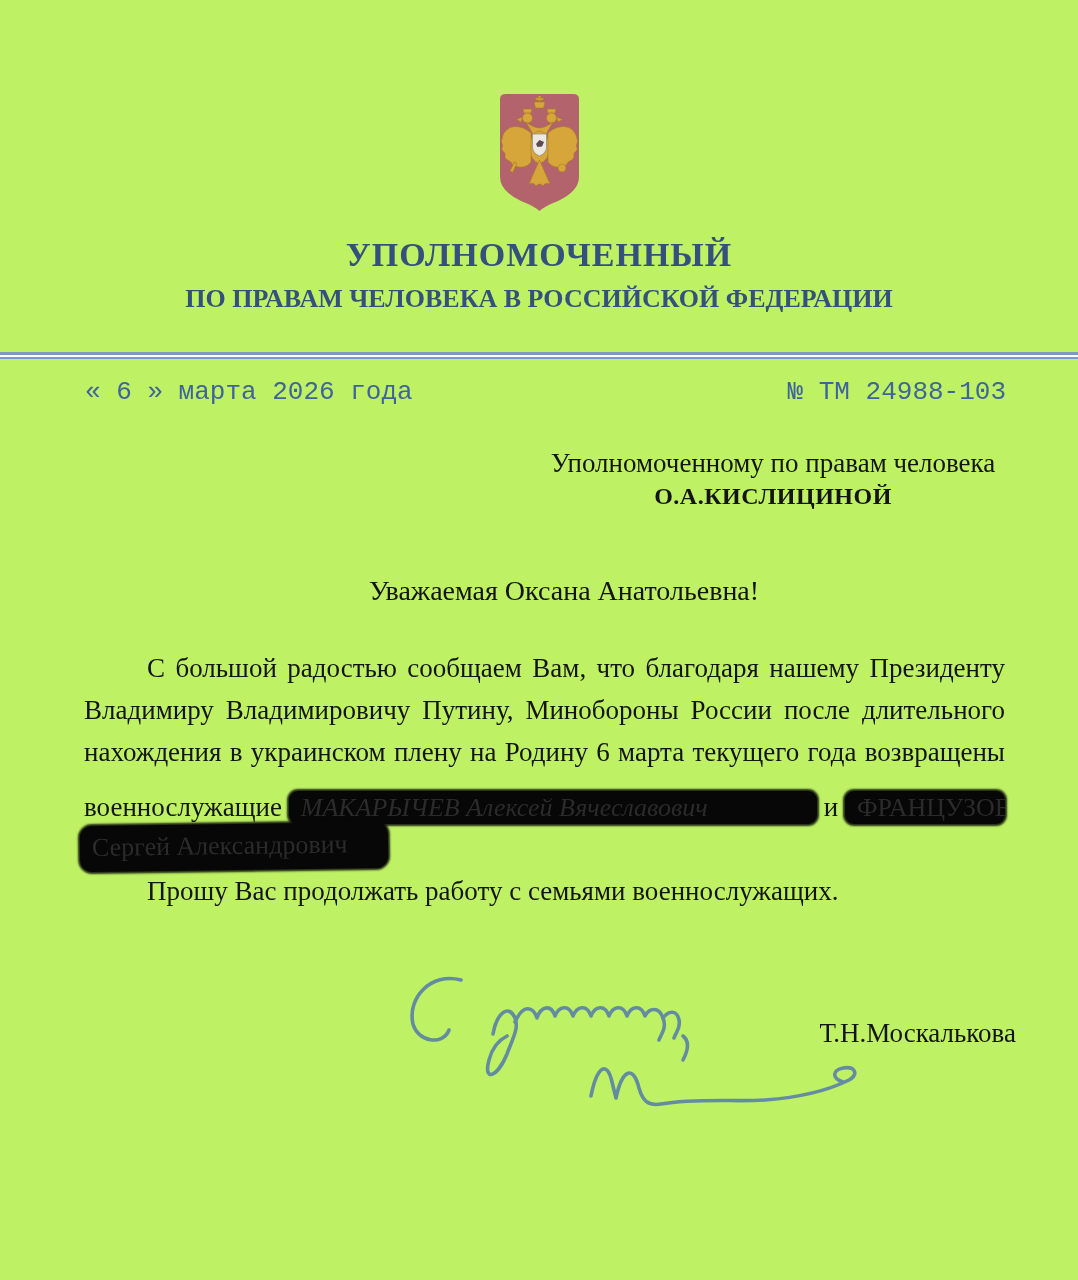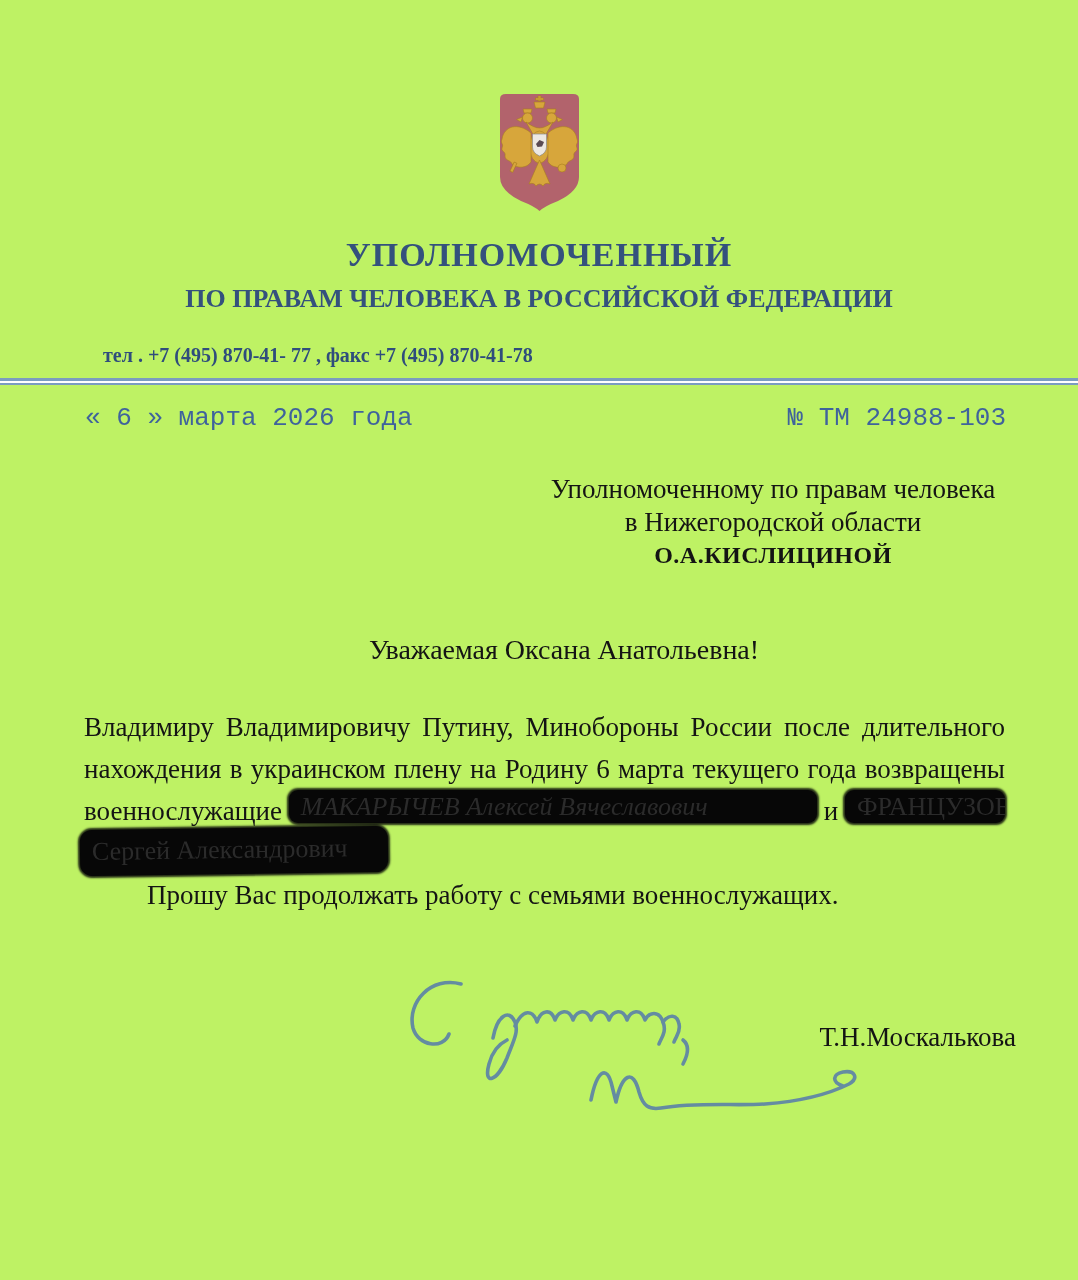--- a/index.html
+++ b/index.html
@@ -54,21 +54,21 @@
     font-size:28px;
     transform:translateX(25px);
   }
   .letter-body{
     margin:40px 73px 0 84px;
     font-size:27px;
   }
   .line{min-height:42px;line-height:42px;}
   .line.just{text-align:justify;text-align-last:justify;}
   .line.indent{padding-left:63px;}
-  .line.flexline{display:flex;justify-content:space-between;align-items:flex-start;}
+  .line.flexline{display:flex;justify-content:space-between;align-items:center;margin-top:13px;}
   .redaction{
     display:inline-block;
     height:33px;
     background:#070707;
     border-radius:9px;
     box-shadow:0 0 2px 2px rgba(8,8,8,.85);
     overflow:hidden;
     vertical-align:middle;
   }
   .red-inner{
@@ -137,40 +137,39 @@
       <path d="M44 52 l3.5 -4 l4.5 2 l-2 4.5 l-4.5 0.5 z" fill="#5a4a52"></path>
     </svg>
   </div>
 
   <div class="org-title">
     <div class="t1">УПОЛНОМОЧЕННЫЙ</div>
     <div class="t2">ПО ПРАВАМ ЧЕЛОВЕКА В РОССИЙСКОЙ ФЕДЕРАЦИИ</div>
   </div>
 
   <div class="contact-row">
-    <span>тел . +7  (495) 870-41- 77 , факс +7 (495) 870-41-78</span>
   </div>
 
   <div class="double-rule"></div>
 
   <div class="meta-row">
     <span>« 6 » марта 2026 года</span>
     <span>№ ТМ 24988-103</span>
   </div>
 
   <div class="recipient">
     <div>Уполномоченному по правам человека</div>
-    <div>в Нижегородской области</div>
     <div class="rname">О.А.КИСЛИЦИНОЙ</div>
   </div>
 
   <div class="salutation">Уважаемая Оксана Анатольевна!</div>
 
   <div class="letter-body">
       <div>
+        <div class="line indent just"><span>С большой радостью сообщаем Вам, что благодаря нашему Президенту</span></div>
         <div class="line just"><span>Владимиру Владимировичу Путину, Минобороны России после длительного</span></div>
         <div class="line just"><span>нахождения в украинском плену на Родину 6 марта текущего года возвращены</span></div>
         <div class="line flexline">
           <span>военнослужащие</span>
           <span class="redaction" style="width: 528px; font-style: italic;">
             <span class="red-inner">МАКАРЫЧЕВ  Алексей  Вячеславович</span>
           </span>
           <span>и</span>
           <span class="redaction" style="width: 160px;">
             <span class="red-inner">ФРАНЦУЗОВ</span>

